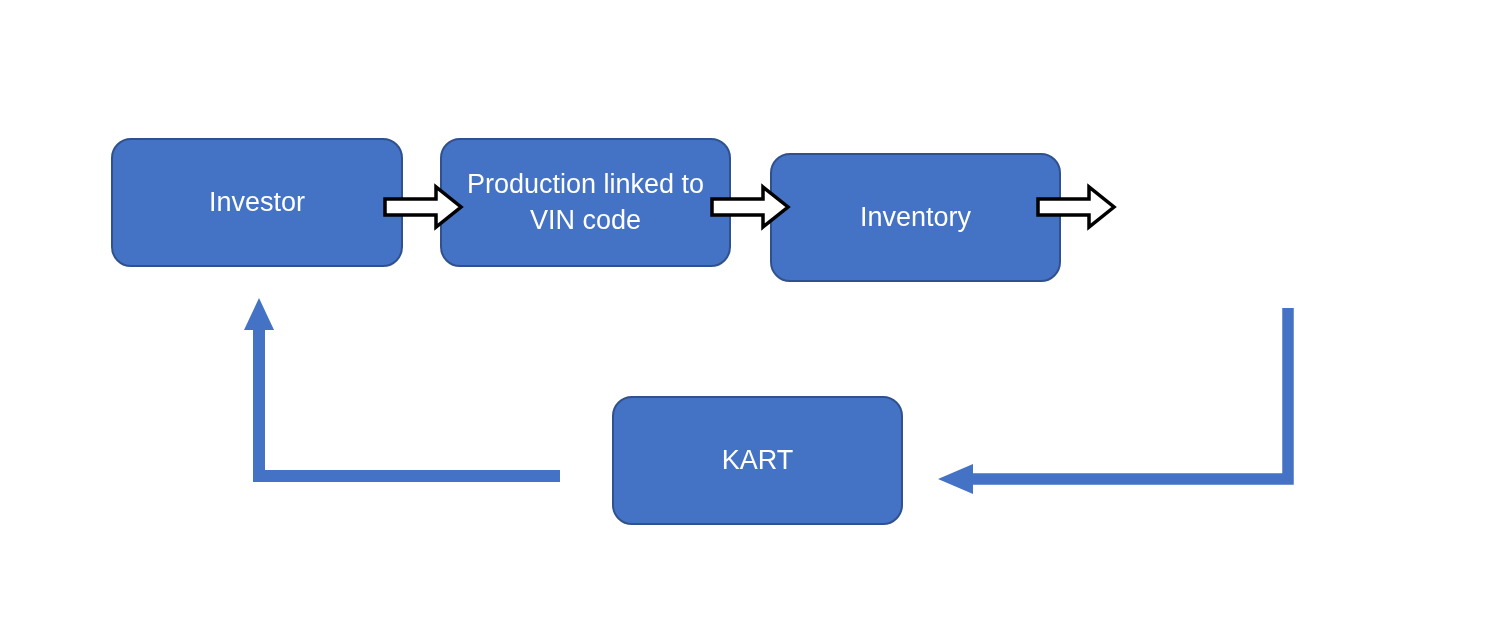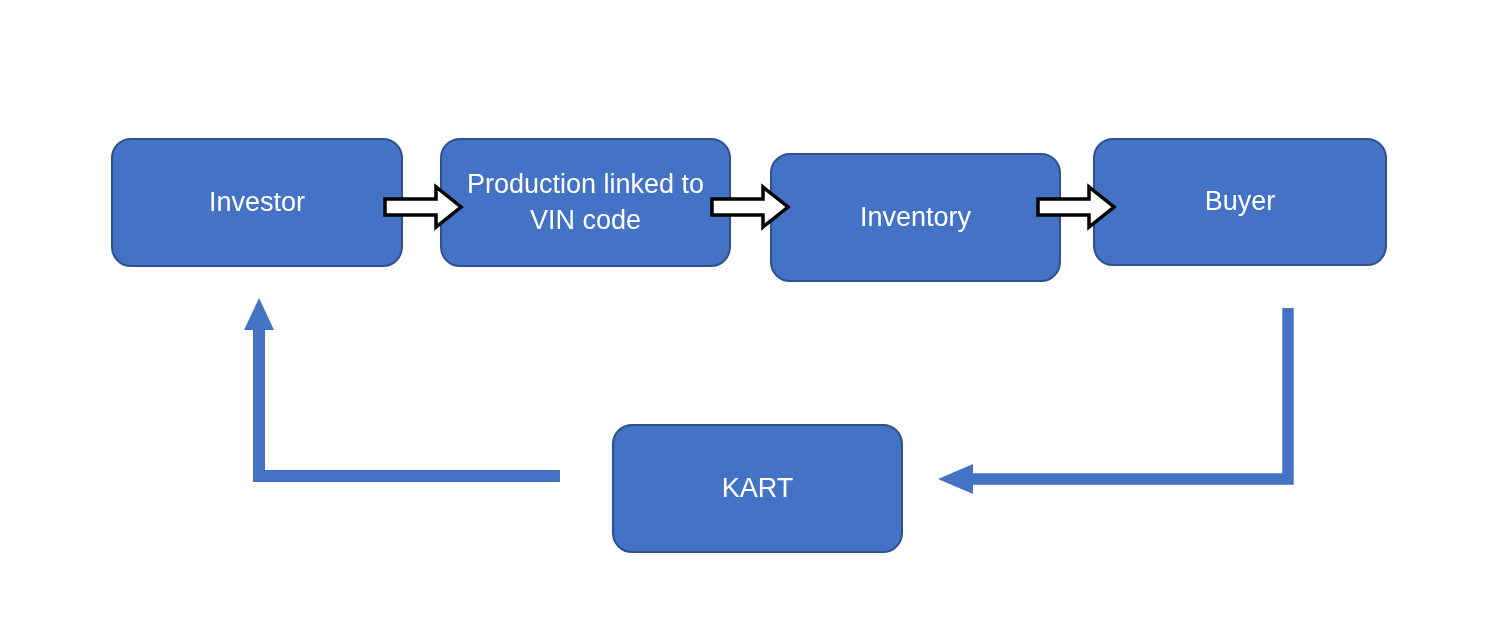--- a/index.html
+++ b/index.html
@@ -38,38 +38,35 @@
     color: var(--label-color, #ffffff);
     font-size: 27px;
     line-height: 1.32;
     padding: 0 18px;
     z-index: 1;
   }
   .node-investor   { left: 111px;  top: 138px; width: 292px; height: 129px; }
   .node-production { left: 440px;  top: 138px; width: 291px; height: 129px; }
   .node-inventory  { left: 770px;  top: 138px; width: 291px; height: 129px; margin-top: 15px; }
   .node-buyer      { left: 1093px; top: 138px; width: 294px; height: 128px; }
-  .node-kart       { left: 612px;  top: 396px; width: 291px; height: 129px; margin-top: 28px; }
+  .node-kart       { left: 612px;  top: 396px; width: 291px; height: 129px; }
 </style>
 </head>
 <body>
 
 <div class="canvas">
 
   <div class="node node-investor">
     <span>Investor</span>
   </div>
   <div class="node node-production">
     <span>Production linked to VIN code</span>
   </div>
   <div class="node node-inventory">
     <span>Inventory</span>
-  </div>
-  <div class="node node-buyer">
-    <span>Buyer</span>
   </div>
   <div class="node node-kart">
     <span>KART</span>
   </div>
 
   <svg class="arrow-layer" viewBox="0 0 1486 641" xmlns="http://www.w3.org/2000/svg">
 
     <polygon points="385,199 436,199 436,187 461,207 436,227 436,215 385,215" style="fill: var(--block-fill, #FFFFFF); stroke: var(--block-outline, #000000); stroke-width: 3.5; stroke-linejoin: miter;"></polygon>
     <polygon points="712,199 763,199 763,187 788,207 763,227 763,215 712,215" style="fill: var(--block-fill, #FFFFFF); stroke: var(--block-outline, #000000); stroke-width: 3.5; stroke-linejoin: miter;"></polygon>
     <polygon points="1038,199 1089,199 1089,187 1114,207 1089,227 1089,215 1038,215" style="fill: var(--block-fill, #FFFFFF); stroke: var(--block-outline, #000000); stroke-width: 3.5; stroke-linejoin: miter;"></polygon>

